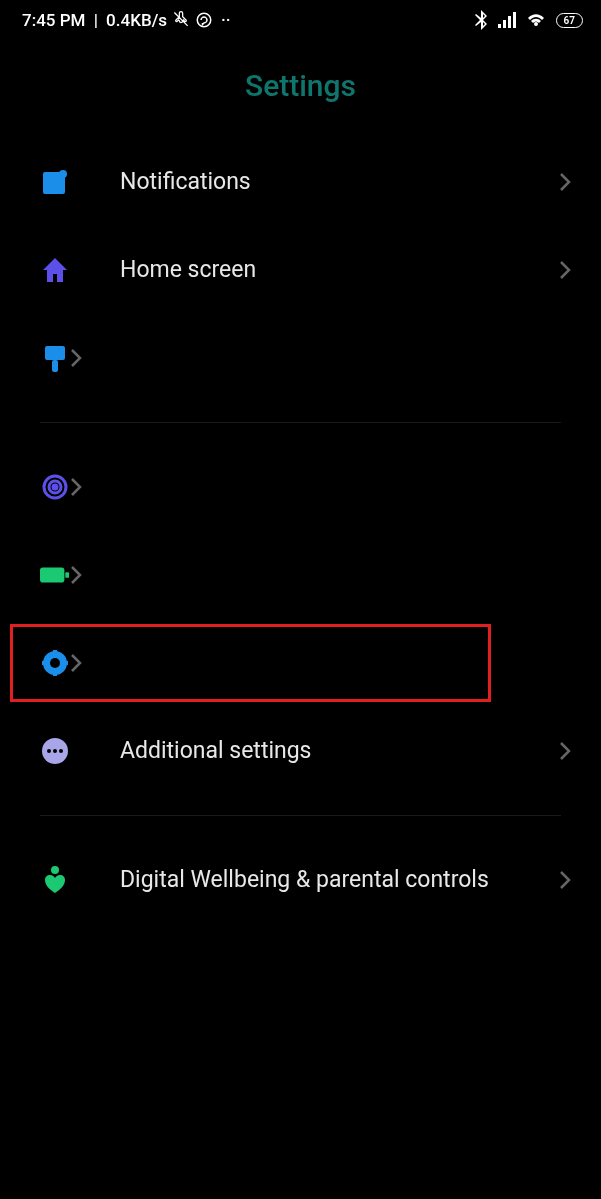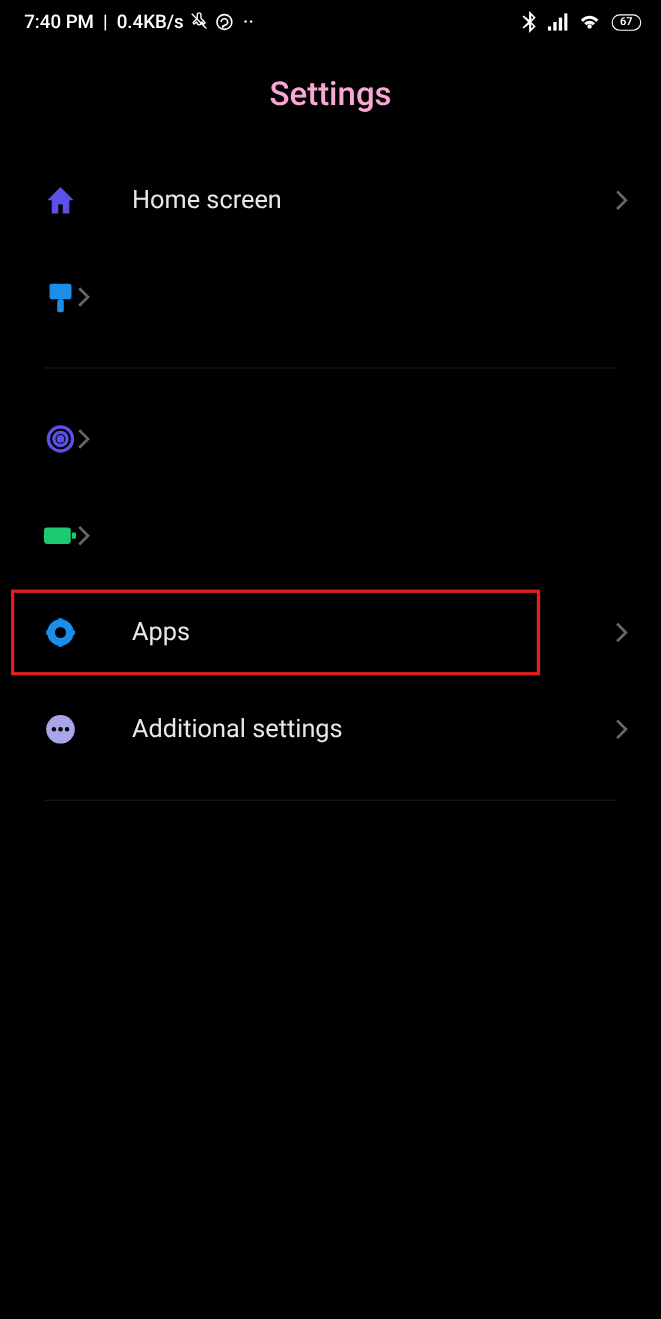--- a/index.html
+++ b/index.html
@@ -34,21 +34,21 @@
       border: 1.5px solid #fff;
       border-radius: 10px;
       padding: 1px 7px;
       font-size: 10px;
       font-weight: 600;
     }
     .page-title {
       text-align: center;
       font-size: 30px;
       font-weight: 500;
-      color: #f9a8d4;
+      color: #0f766e;
       padding: 30px 0 35px 0;
     }
     .settings-list {
       padding: 0;
     }
     .settings-item {
       display: flex;
       align-items: center;
       padding: 25px 20px 25px 40px;
       position: relative;
@@ -88,21 +88,21 @@
       bottom: 5px;
       border: 3px solid #e02020;
       pointer-events: none;
     }
   </style>
 </head>
 <body>
 
 <div class="status-bar">
   <div class="status-left">
-    <span>7:40 PM</span>
+    <span>7:45 PM</span>
     <span>&nbsp;|&nbsp;</span>
     <span>0.4KB/s</span>
     <span class="status-icon">
       <svg width="20" height="20" viewBox="0 0 24 24" fill="#fff">
           <path d="M12 2C13 2 14 3 14 4v4l4 4c1 1 0 2-1 2l-2-2-1 1c0 1-1 2-2 2s-2-1-2-2l-1-1-2 2c-1 0-2-1-1-2l4-4V4c0-1 1-2 2-2zM4 3l16 16" stroke="#fff" stroke-width="1.5" fill="none"></path>
         </svg>
     </span>
     <span class="status-icon">
       <svg width="18" height="18" viewBox="0 0 24 24" fill="none" stroke="#fff" stroke-width="2">
           <circle cx="12" cy="12" r="9"></circle>
@@ -131,20 +131,34 @@
         </svg>
     </span>
     <span class="battery-pill">67</span>
   </div>
 </div>
 
 <h1 class="page-title">Settings</h1>
 
 <div class="settings-list">
 
+  <div class="settings-item">
+    <span class="item-icon">
+      <svg width="28" height="28" viewBox="0 0 28 28">
+          <rect x="2" y="4" width="22" height="22" rx="2" fill="#1a8ee8"></rect>
+          <circle cx="22" cy="6" r="4" fill="#1a8ee8"></circle>
+        </svg>
+    </span>
+    <span class="item-label">Notifications</span>
+    <span class="chevron">
+      <svg width="12" height="20" viewBox="0 0 12 20" fill="none" stroke="#666" stroke-width="2.5">
+          <path d="M2 2l8 8-8 8"></path>
+        </svg>
+    </span>
+  </div>
 
   <div class="settings-item">
     <span class="item-icon">
       <svg width="28" height="28" viewBox="0 0 28 28" fill="#5d50e8">
           <path d="M14 2L2 14h4v12h6v-8h4v8h6V14h4L14 2z"></path>
         </svg>
     </span>
     <span class="item-label">Home screen</span>
     <span class="chevron">
       <svg width="12" height="20" viewBox="0 0 12 20" fill="none" stroke="#666" stroke-width="2.5">
@@ -204,21 +218,20 @@
     <span class="item-icon">
       <svg width="28" height="28" viewBox="0 0 28 28" fill="#1a8ee8">
           <circle cx="14" cy="14" r="12"></circle>
           <circle cx="14" cy="14" r="5" fill="#000"></circle>
           <rect x="12" y="1" width="4" height="6" fill="#1a8ee8"></rect>
           <rect x="12" y="21" width="4" height="6" fill="#1a8ee8"></rect>
           <rect x="1" y="12" width="6" height="4" fill="#1a8ee8"></rect>
           <rect x="21" y="12" width="6" height="4" fill="#1a8ee8"></rect>
         </svg>
     </span>
-    <span class="item-label">Apps</span>
     <span class="chevron">
       <svg width="12" height="20" viewBox="0 0 12 20" fill="none" stroke="#666" stroke-width="2.5">
           <path d="M2 2l8 8-8 8"></path>
         </svg>
     </span>
   </div>
 
   <div class="settings-item">
     <span class="item-icon">
       <svg width="28" height="28" viewBox="0 0 28 28">
@@ -231,15 +244,29 @@
     <span class="item-label">Additional settings</span>
     <span class="chevron">
       <svg width="12" height="20" viewBox="0 0 12 20" fill="none" stroke="#666" stroke-width="2.5">
           <path d="M2 2l8 8-8 8"></path>
         </svg>
     </span>
   </div>
 
   <div class="divider"></div>
 
+  <div class="settings-item">
+    <span class="item-icon">
+      <svg width="28" height="30" viewBox="0 0 28 30" fill="#1ac971">
+          <circle cx="14" cy="5" r="4"></circle>
+          <path d="M14 28c-6-4-10-8-10-13 0-3 2-5 5-5 2 0 4 1 5 3 1-2 3-3 5-3 3 0 5 2 5 5 0 5-4 9-10 13z"></path>
+        </svg>
+    </span>
+    <span class="item-label">Digital Wellbeing &amp; parental controls</span>
+    <span class="chevron">
+      <svg width="12" height="20" viewBox="0 0 12 20" fill="none" stroke="#666" stroke-width="2.5">
+          <path d="M2 2l8 8-8 8"></path>
+        </svg>
+    </span>
+  </div>
 
 
 </div>
 
 </body></html>

